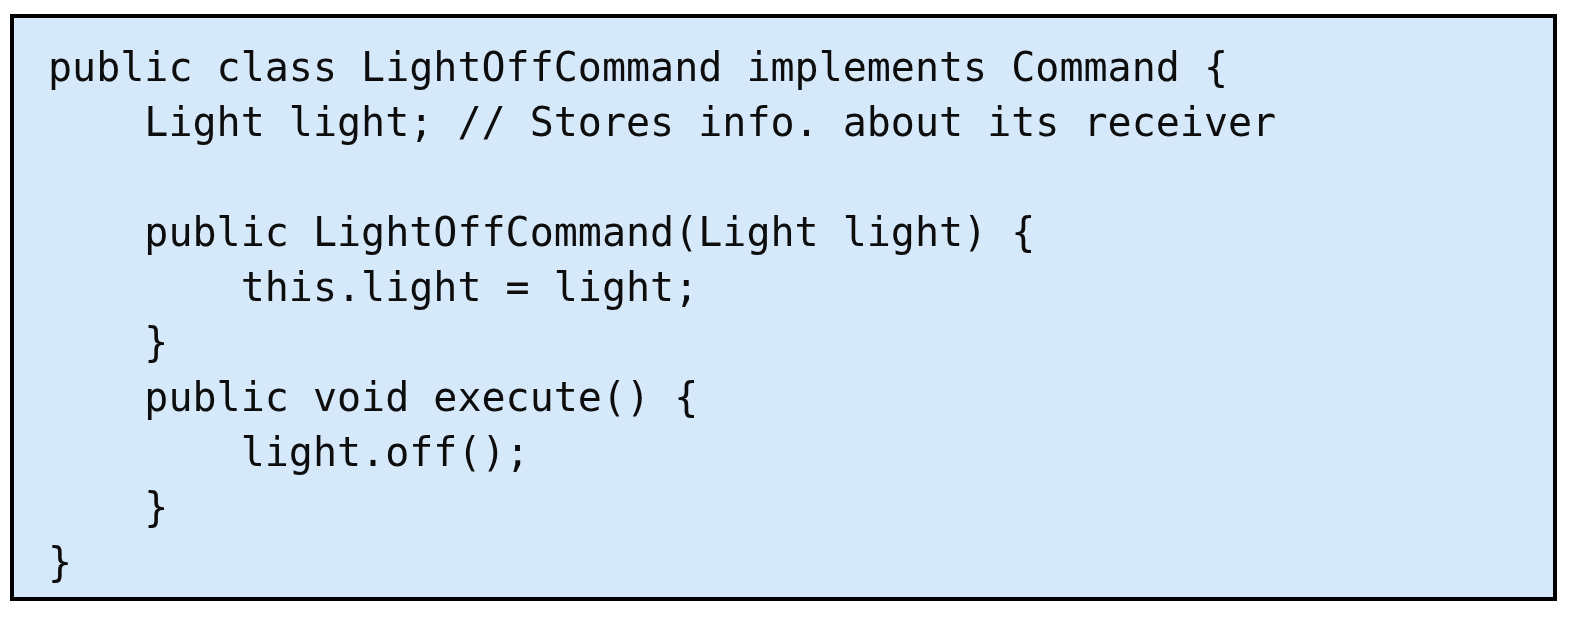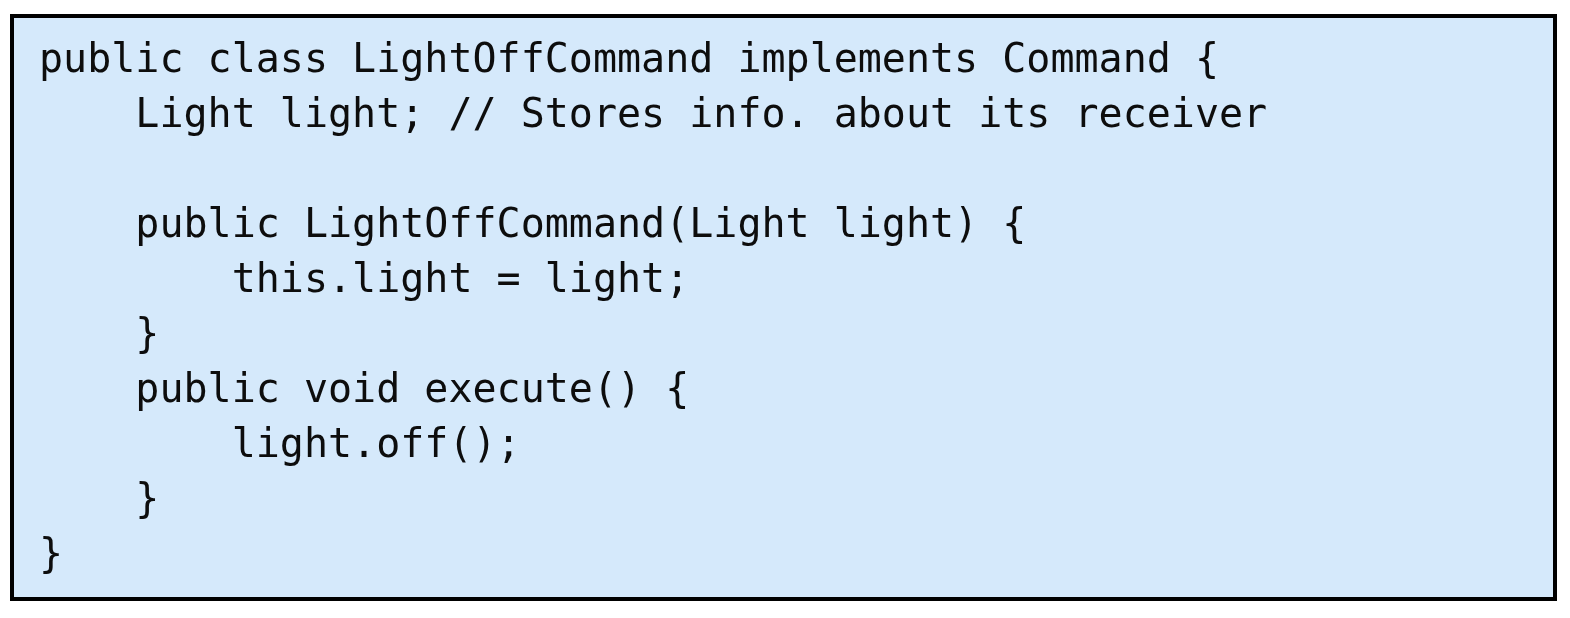--- a/index.html
+++ b/index.html
@@ -18,21 +18,21 @@
     position: absolute;
     left: 10px;
     top: 14px;
     width: 1539px;
     height: 579px;
     background: var(--panel-bg, #d5e9fb);
     border: 4px solid var(--panel-border, #000000);
     box-sizing: content-box;
   }
   pre.code {
-    margin: 0;
+    margin: 9px;
     padding: 13px 15px 0 25px;
     font-family: "DejaVu Sans Mono", monospace;
     font-size: 40px;
     line-height: 55px;
     color: var(--code-color, #0d0d0d);
     white-space: pre;
   }
 </style>
 </head>
 <body>

